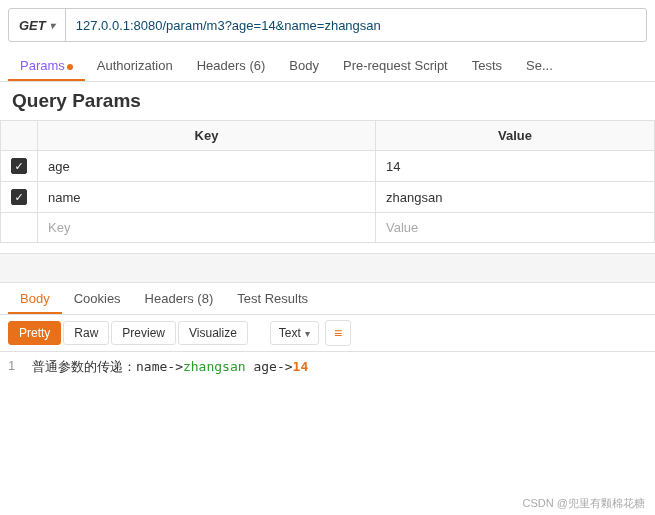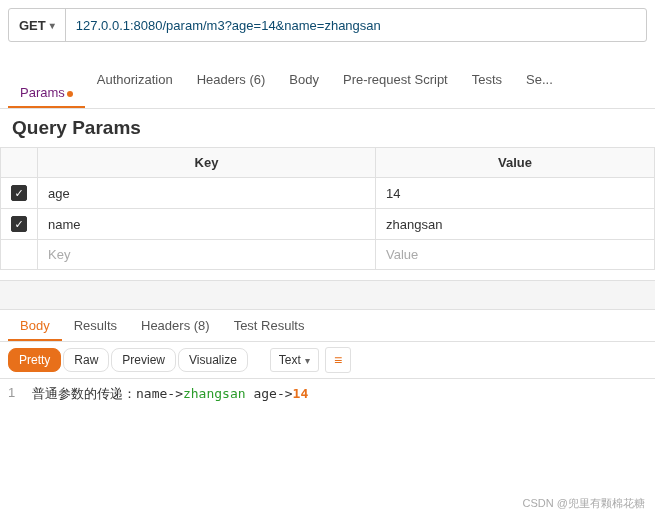--- a/index.html
+++ b/index.html
@@ -26,20 +26,21 @@
       display: flex;
       align-items: center;
       padding: 0 10px;
       border-right: 1px solid #ccc;
       font-weight: bold;
       color: #333;
       font-size: 13px;
       cursor: pointer;
       height: 100%;
       gap: 4px;
+      font-style: italic;
     }
     .method-select .chevron {
       font-size: 10px;
       color: #666;
     }
     .url-input {
       flex: 1;
       border: none;
       outline: none;
       padding: 0 10px;
@@ -57,22 +58,21 @@
     }
     .tab-item {
       padding: 8px 12px;
       cursor: pointer;
       color: #555;
       font-size: 13px;
       position: relative;
       white-space: nowrap;
     }
     .tab-item.active {
-      color: #701a75;
-      margin-top: 27px;
+      color: #8b5cf6;
     }
     .tab-item.active::after {
       content: '';
       position: absolute;
       bottom: 0;
       left: 0;
       right: 0;
       height: 2px;
       background: #e8701a;
     }
@@ -185,21 +185,21 @@
       display: flex;
       align-items: center;
       padding: 5px 8px;
       gap: 2px;
       border-bottom: 1px solid #e0e0e0;
       background: #fff;
     }
     .format-btn {
       padding: 4px 10px;
       border: 1px solid #e0e0e0;
-      border-radius: 8px;
+      border-radius: 3px;
       cursor: pointer;
       font-size: 12px;
       background: #fff;
       color: #333;
     }
     .format-btn.active {
       background: #e8701a;
       color: #fff;
       border-color: #e8701a;
     }
@@ -358,21 +358,21 @@
   </tbody>
 </table>
 
 <div class="divider-area"></div>
 
 <div class="bottom-tabs-bar">
   <div class="bottom-tab-item active">
     <span>Body</span>
   </div>
   <div class="bottom-tab-item">
-    <span>Results</span>
+    <span>Cookies</span>
   </div>
   <div class="bottom-tab-item">
     <span>Headers (8)</span>
   </div>
   <div class="bottom-tab-item">
     <span>Test Results</span>
   </div>
 </div>
 
 <div class="format-bar">

